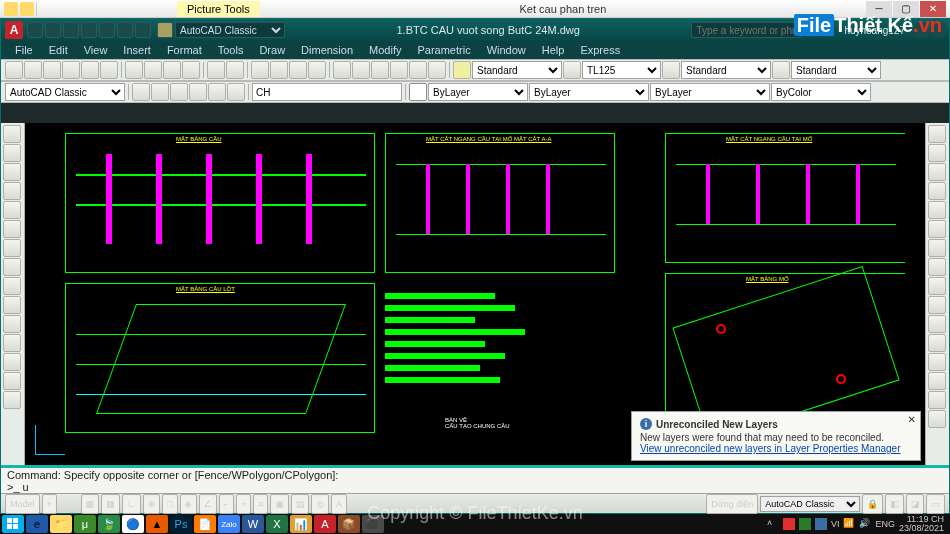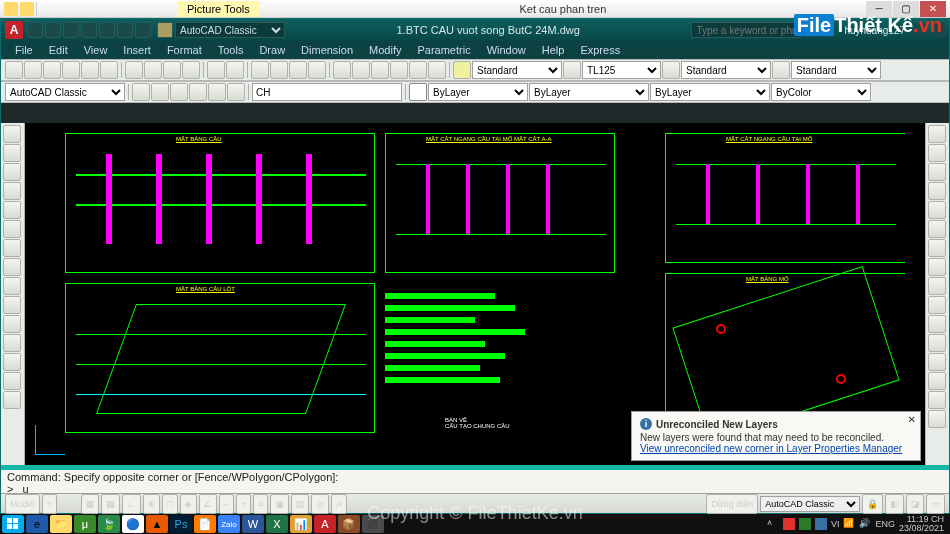--- a/index.html
+++ b/index.html
@@ -53,21 +53,21 @@
 .ucs-icon { position: absolute; left: 6px; bottom: 6px; width: 40px; height: 40px; }
 .ucs-icon .x { position: absolute; width: 30px; height: 1px; background: #00bfff; bottom: 4px; left: 4px; }
 .ucs-icon .y { position: absolute; width: 1px; height: 30px; background: #00bfff; bottom: 4px; left: 4px; }
 
 .notification { position: absolute; right: 4px; bottom: 4px; width: 290px; background: #f8f8f4; border: 1px solid #a0a0a0; box-shadow: 0 2px 6px rgba(0,0,0,0.3); font-size: 10px; padding: 6px 8px; color: #333; }
 .notification .ntitle { font-weight: bold; display: flex; align-items: center; gap: 4px; margin-bottom: 2px; }
 .notification .ninfo { width: 12px; height: 12px; background: #3a6ea5; border-radius: 50%; color: #fff; text-align: center; line-height: 12px; font-size: 9px; }
 .notification .nlink { color: #0645ad; text-decoration: underline; cursor: pointer; }
 .notification .nclose { position: absolute; top: 2px; right: 4px; cursor: pointer; }
 
-.cmdline-area { position: absolute; left: 0; right: 0; bottom: 20px; height: 28px; background: #f4f4f0; border-top: 5px solid #14b8a6; font-family: Consolas, monospace; font-size: 11px; color: #222; padding: 1px 6px; }
+.cmdline-area { position: absolute; left: 0; right: 0; bottom: 20px; height: 28px; background: #f4f4f0; border-top: 3px solid #14b8a6; font-family: Consolas, monospace; font-size: 11px; color: #222; padding: 1px 6px; }
 .cmdline-area .prompt { white-space: nowrap; overflow: hidden; }
 
 .statusbar { position: absolute; left: 0; right: 0; bottom: 0; height: 20px; background: linear-gradient(#e8ece8,#d4d8d0); border-top: 1px solid #a0a0a0; display: flex; align-items: center; padding: 0 4px; gap: 2px; font-size: 10px; }
 .sb-btn { height: 20px; padding: 0 4px; background: #f0f0ec; border: 1px solid #b0b0a8; border-radius: 2px; font-size: 9px; display: flex; align-items: center; }
 .sb-sel { height: 16px; font-size: 9px; border: 1px solid #a0a0a0; }
 
 
 .taskbar { position: absolute; left: 0; right: 0; bottom: 0; height: 20px; background: #101010; display: flex; align-items: center; padding: 0 2px; gap: 2px; }
 .tb-app { width: 22px; height: 18px; border-radius: 2px; display: flex; align-items: center; justify-content: center; }
 .tb-start { background: #00adef; }
@@ -284,21 +284,21 @@
         <div class="y"></div>
       </div>
 
       <div class="notification">
         <span class="nclose">✕</span>
         <div class="ntitle">
           <span class="ninfo">i</span>
           <span>Unreconciled New Layers</span>
         </div>
         <div>New layers were found that may need to be reconciled.</div>
-        <div class="nlink">View unreconciled new corner in Layer Properties Manager</div>
+        <div class="nlink">View unreconciled new layers in Layer Properties Manager</div>
       </div>
     </div>
 
     <div class="right-tools">
       <div class="vt-btn"></div>
       <div class="vt-btn"></div>
       <div class="vt-btn"></div>
       <div class="vt-btn"></div>
       <div class="vt-btn"></div>
       <div class="vt-btn"></div>

